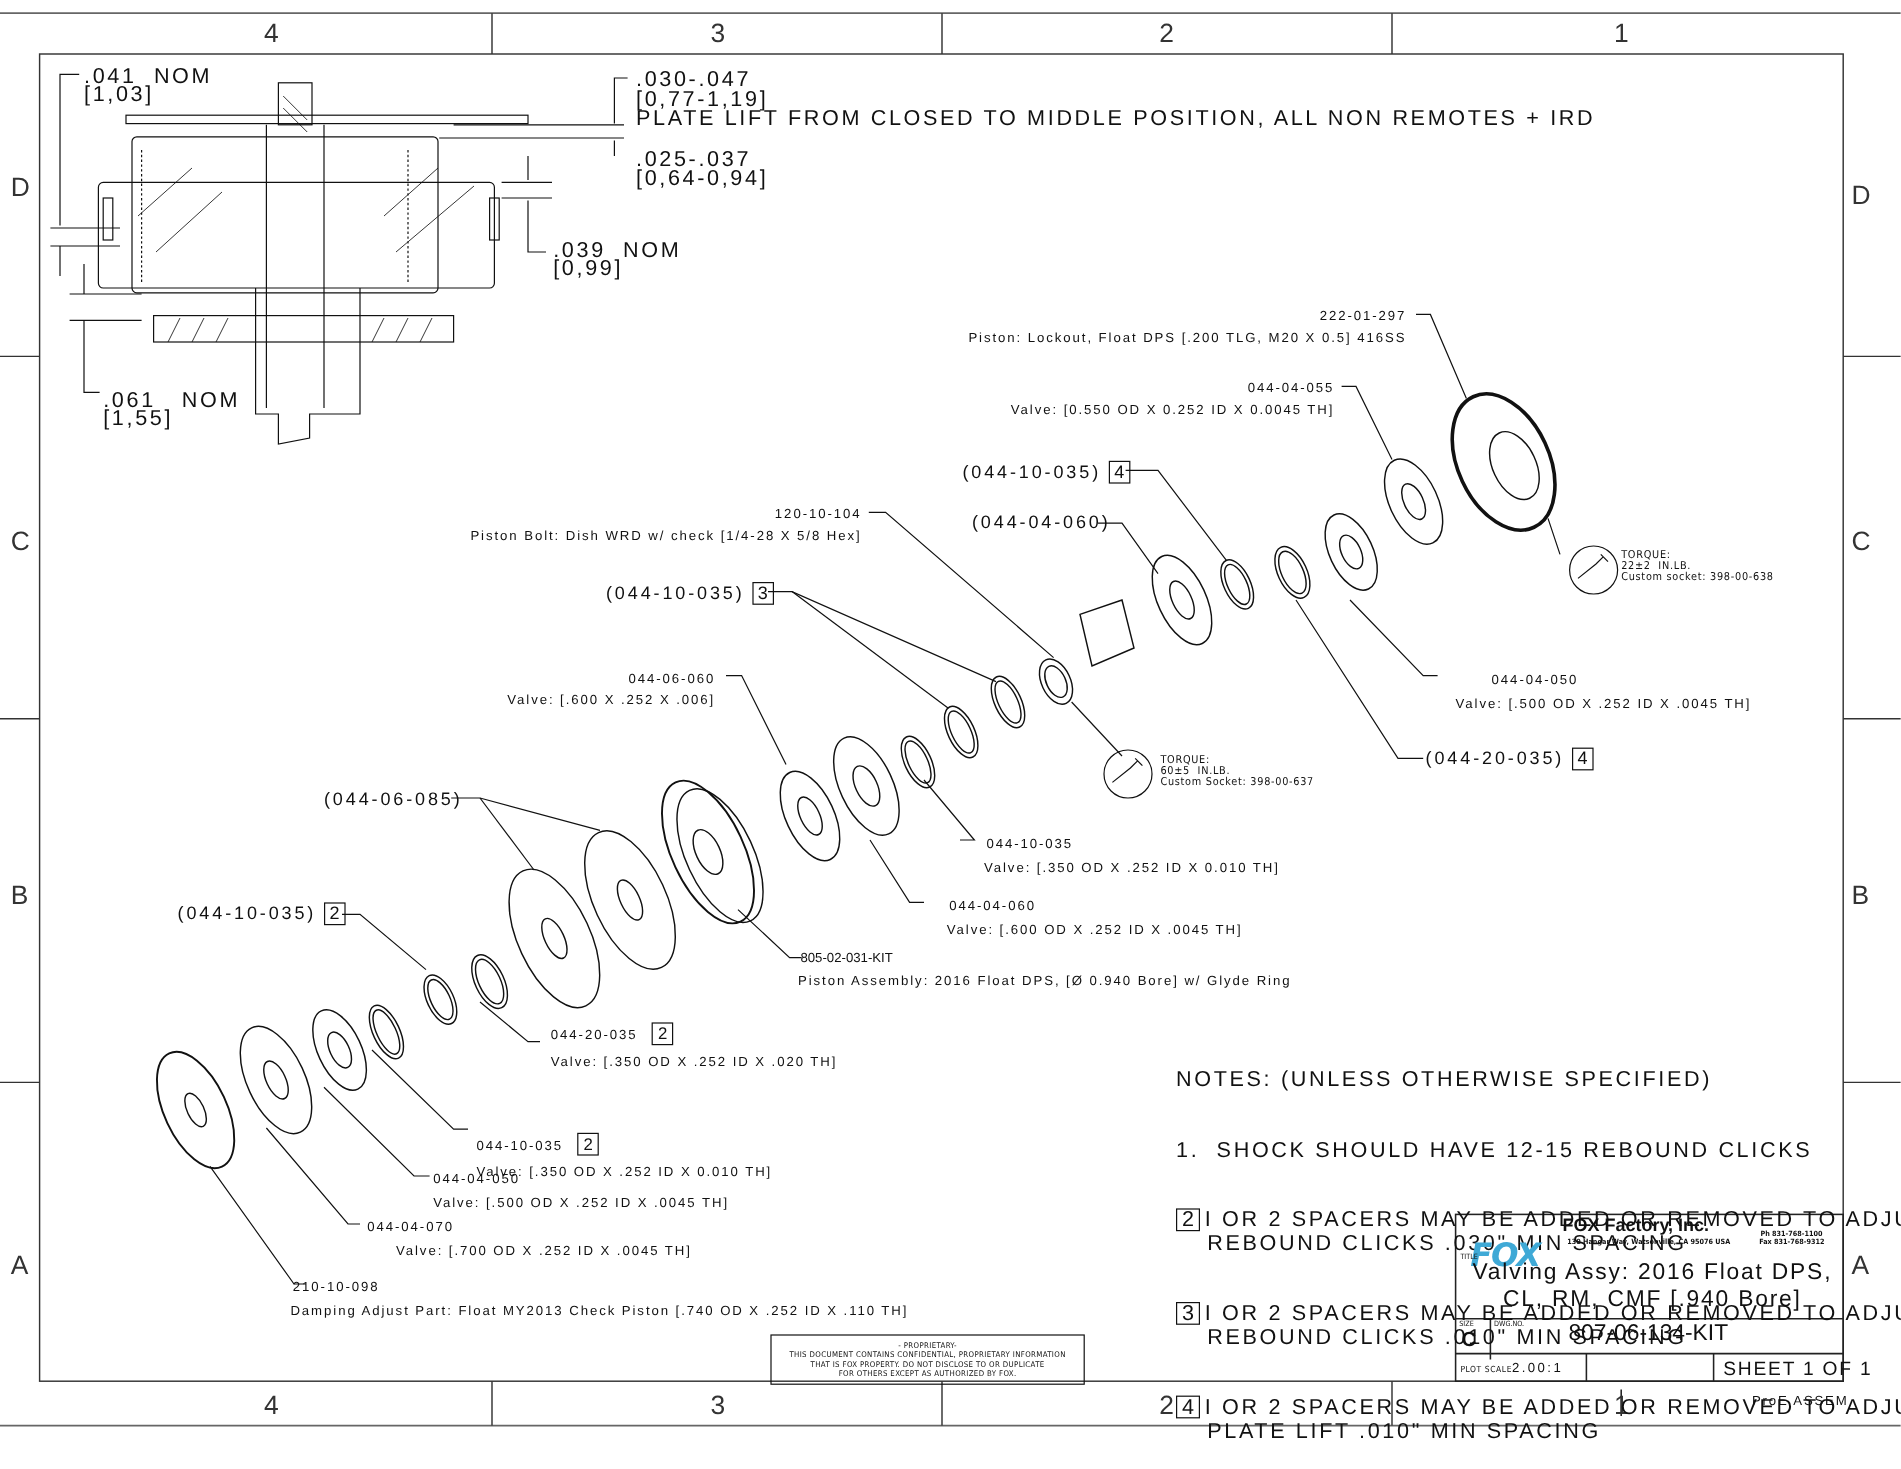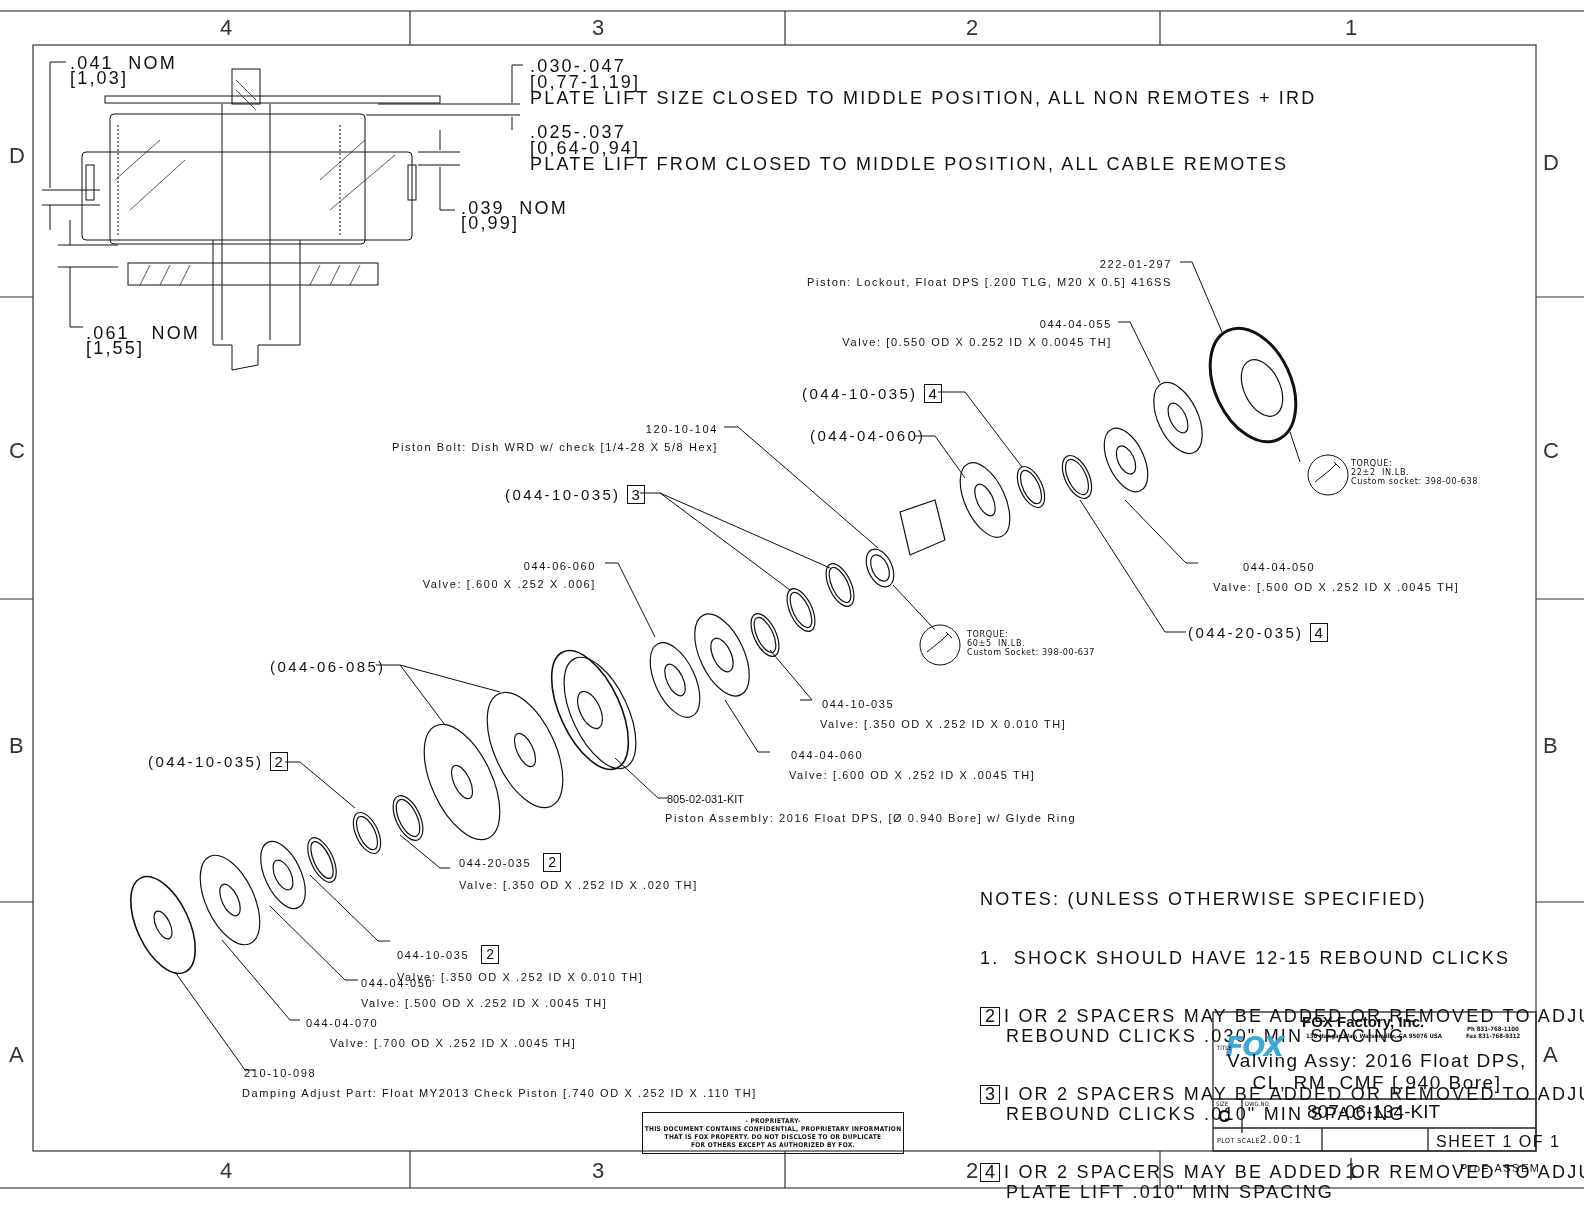--- a/index.html
+++ b/index.html
@@ -7,21 +7,21 @@
          font-family:"DejaVu Sans Condensed","Liberation Sans Narrow","Liberation Sans",sans-serif; color:#111; }
   .abs { position:absolute; white-space:pre; }
   .cad { font-family:"Liberation Sans Narrow","Liberation Sans",sans-serif; letter-spacing:2px; }
   .sm { font-size:11px; letter-spacing:1.6px; }
   .md { font-size:18px; letter-spacing:2.2px; }
   .lg { font-size:15px; letter-spacing:2.4px; }
   .zone { position:absolute; font-size:22px; font-family:"Liberation Sans Narrow","Liberation Sans",sans-serif; color:#333; }
   .flag { display:inline-block; border:1px solid #111; padding:0 4px; margin-left:6px; line-height:17px; letter-spacing:0; }
   svg { position:absolute; left:0; top:0; }
   .prop { position:absolute; left:642px; top:1112px; width:260px; height:40px; border:1px solid #111;
-          font-size:6.5px; text-align:center; line-height:8px; letter-spacing:0.3px; font-weight:bold; }
+          font-size:6.5px; text-align:center; line-height:8px; letter-spacing:0.3px; font-weight:normal; }
 </style>
 </head>
 <body>
 
 <svg width="1584" height="1224">
   <g stroke="#666" stroke-width="1.5" fill="none">
     <line x1="0" y1="11" x2="1584" y2="11"></line>
     <line x1="0" y1="1188" x2="1584" y2="1188"></line>
   </g>
   <g stroke="#333" stroke-width="1.2" fill="none">
@@ -231,22 +231,22 @@
 <div class="zone" style="left:9px;top:733px;">B</div>
 <div class="zone" style="left:9px;top:1042px;">A</div>
 <div class="zone" style="left:1543px;top:150px;">D</div>
 <div class="zone" style="left:1543px;top:438px;">C</div>
 <div class="zone" style="left:1543px;top:733px;">B</div>
 <div class="zone" style="left:1543px;top:1042px;">A</div>
 
 <div class="abs cad md" style="left:70px;top:56px;line-height:15px;"><div>.041  NOM</div><div>[1,03]</div></div>
 <div class="abs cad md" style="left:86px;top:326px;line-height:15px;"><div>.061   NOM</div><div>[1,55]</div></div>
 <div class="abs cad md" style="left:461px;top:201px;line-height:15px;"><div>.039  NOM</div><div>[0,99]</div></div>
-<div class="abs cad md" style="left:530px;top:58px;line-height:16px;"><div>.030-.047</div><div>[0,77-1,19]</div><div>PLATE LIFT SIZE CLOSED TO MIDDLE POSITION, ALL NON REMOTES + IRD</div></div>
-<div class="abs cad md" style="left:530px;top:124px;line-height:16px;"><div>.025-.037</div><div>[0,64-0,94]</div><div>PLATE LIFT FROM CLOSED TO MIDDLE POSITION, ALL CABLE REMOTES</div></div>
+<div class="abs cad md" style="left:530px;top:58px;line-height:16px;"><div>.030-.047</div><div>[0,77-1,19]</div><div>PLATE LIFT FROM CLOSED TO MIDDLE POSITION, ALL NON REMOTES + IRD</div></div>
+<div class="abs cad md" style="left:530px;top:124px;line-height:16px;"><div>.025-.037</div><div>[0,64-0,94]</div></div>
 
 <div class="abs cad sm" style="right:412px;top:255px;text-align:right;line-height:18px;"><div>222-01-297</div><div>Piston: Lockout, Float DPS [.200 TLG, M20 X 0.5] 416SS</div></div>
 <div class="abs cad sm" style="right:472px;top:315px;text-align:right;line-height:18px;"><div>044-04-055</div><div>Valve: [0.550 OD X 0.252 ID X 0.0045 TH]</div></div>
 <div class="abs cad lg" style="left:802px;top:384px;"><span>(044-10-035)</span><span class="flag">4</span></div>
 <div class="abs cad lg" style="left:810px;top:427px;">(044-04-060)</div>
 <div class="abs cad sm" style="right:866px;top:420px;text-align:right;line-height:18px;"><div>120-10-104</div><div>Piston Bolt: Dish WRD w/ check [1/4-28 X 5/8 Hex]</div></div>
 <div class="abs cad lg" style="left:505px;top:485px;"><span>(044-10-035)</span><span class="flag">3</span></div>
 <div class="abs cad sm" style="right:988px;top:557px;text-align:right;line-height:18px;"><div>044-06-060</div><div>Valve: [.600 X .252 X .006]</div></div>
 <div class="abs cad sm" style="left:1213px;top:557px;line-height:20px;"><div style="margin-left:30px">044-04-050</div><div>Valve: [.500 OD X .252 ID X .0045 TH]</div></div>
 <div class="abs cad lg" style="left:1188px;top:623px;"><span>(044-20-035)</span><span class="flag">4</span></div>

